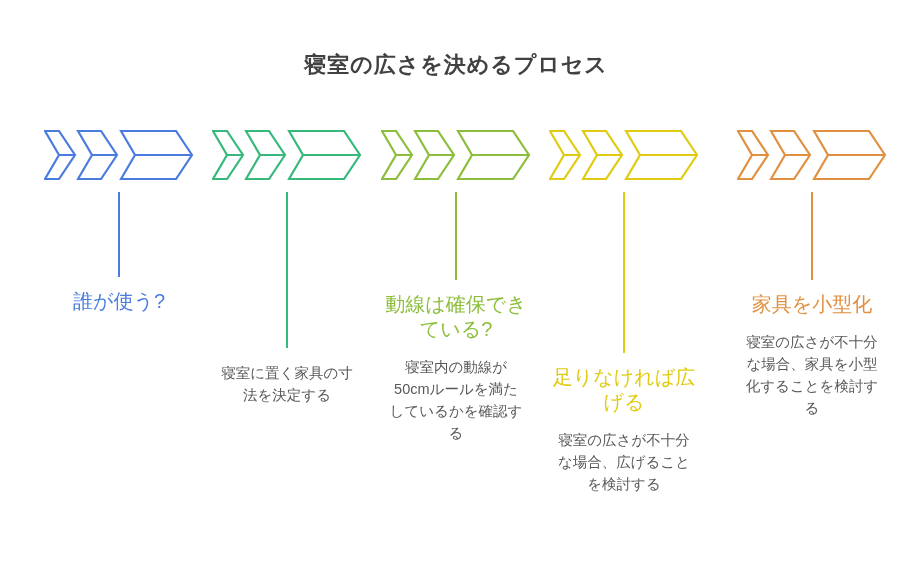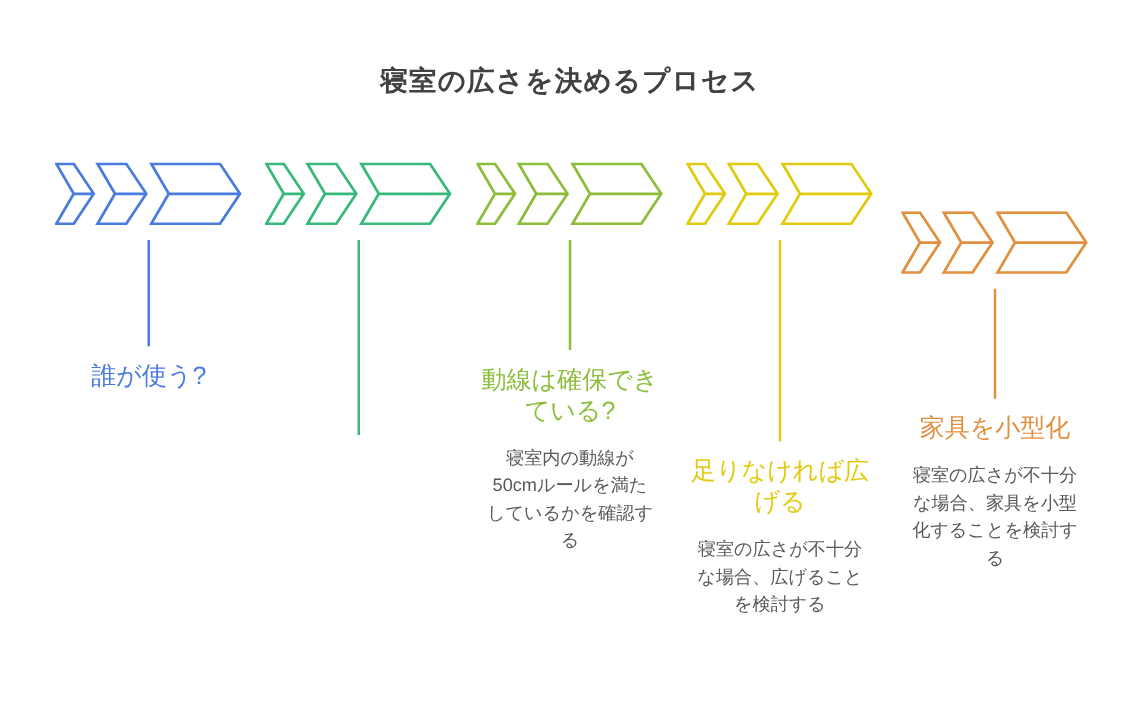--- a/index.html
+++ b/index.html
@@ -14,21 +14,21 @@
   }
   .steps{position:absolute;top:0;left:0;width:912px;height:564px;padding-left:10px;}
   .step{
     position:absolute;top:130px;width:168px;
     display:flex;flex-direction:column;align-items:center;
   }
   .step:nth-of-type(1){left:35px;}
   .step:nth-of-type(2){left:203px;}
   .step:nth-of-type(3){left:372px;}
   .step:nth-of-type(4){left:540px;}
-  .step:nth-of-type(5){left:712px;margin-top:39px;}
+  .step:nth-of-type(5){left:728px;}
   .chevrons{width:150px;height:50px;display:block;}
   .cv{fill:none;stroke-width:2.2;stroke-linejoin:miter;}
   .connector{width:2.5px;margin-top:12px;}
   .step:nth-of-type(1) .connector{height:85px;}
   .step:nth-of-type(2) .connector{height:156px;}
   .step:nth-of-type(3) .connector{height:88px;}
   .step:nth-of-type(4) .connector{height:161px;}
   .step:nth-of-type(5) .connector{height:88px;}
   .step-title{
     margin-top:12px;font-size:20px;line-height:25px;text-align:center;
@@ -56,20 +56,22 @@
     <div class="step-title" style="color: rgb(74, 124, 224);">誰が使う?</div>
   </div>
 
   <div class="step">
     <svg class="chevrons" viewBox="0 0 150 50" aria-hidden="true">
       <path class="cv" d="M1,1 L15,1 L31,25 L15,49 L1,49 L15,25 Z M15,25 L31,25" stroke="#36B97A"></path>
       <path class="cv" d="M34,1 L57,1 L73,25 L57,49 L34,49 L48,25 Z M48,25 L73,25" stroke="#36B97A"></path>
       <path class="cv" d="M77,1 L132,1 L148,25 L132,49 L77,49 L91,25 Z M91,25 L148,25" stroke="#36B97A"></path>
     </svg>
     <div class="connector" style="background: rgb(54, 185, 122);"></div>
+    <div class="step-desc">寝室に置く家具の寸
+法を決定する</div>
   </div>
 
   <div class="step">
     <svg class="chevrons" viewBox="0 0 150 50" aria-hidden="true">
       <path class="cv" d="M1,1 L15,1 L31,25 L15,49 L1,49 L15,25 Z M15,25 L31,25" stroke="#8CBE3C"></path>
       <path class="cv" d="M34,1 L57,1 L73,25 L57,49 L34,49 L48,25 Z M48,25 L73,25" stroke="#8CBE3C"></path>
       <path class="cv" d="M77,1 L132,1 L148,25 L132,49 L77,49 L91,25 Z M91,25 L148,25" stroke="#8CBE3C"></path>
     </svg>
     <div class="connector" style="background: rgb(140, 190, 60);"></div>
     <div class="step-title" style="color: rgb(140, 190, 60);">動線は確保でき

